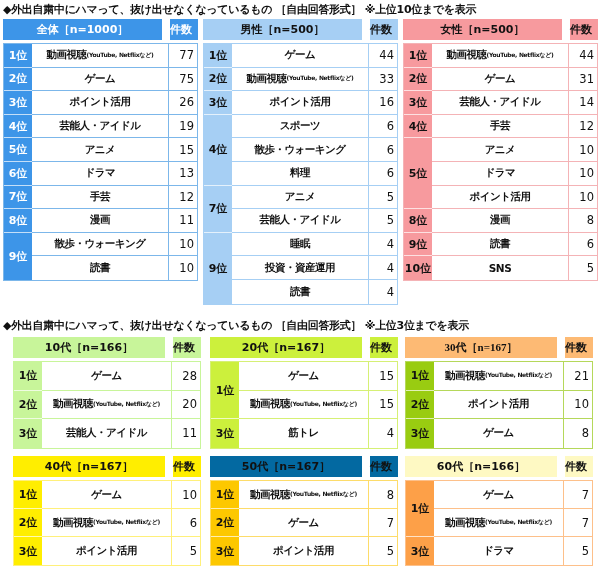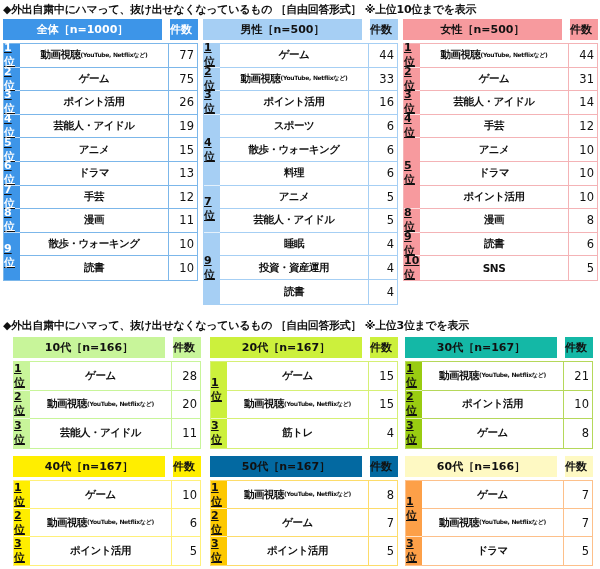--- a/index.html
+++ b/index.html
@@ -4,21 +4,21 @@
 <style>
   * { box-sizing: border-box; margin: 0; padding: 0; }
   html, body { width: 600px; height: 569px; background: #ffffff; overflow: hidden; }
   body { position: relative; font-family: "DejaVu Sans", "Liberation Sans", sans-serif; color: #111; }
   .title { position: absolute; left: 3px; font-size: 11px; font-weight: bold; white-space: nowrap; letter-spacing: -0.3px; }
   .tbl { position: absolute; width: 195px; }
   .thead { display: flex; height: 21px; font-size: 11px; font-weight: bold; }
   .thead .hcat { flex: 1; text-align: center; line-height: 21px; margin-right: 8px; }
   .thead .hcnt { width: 28px; line-height: 21px; }
   .tbody { margin-top: 3px; border: 1px solid; display: flex; }
-  .ranks { width: 16px; display: flex; flex-direction: column; text-decoration: underline; }
+  .ranks { width: 28px; display: flex; flex-direction: column; }
   .rank { display: flex; align-items: center; justify-content: center; font-size: 11px; font-weight: bold; border-bottom: 1px solid rgba(255,255,255,0.7); }
   .rank:last-child { border-bottom: none; }
   .rows { flex: 1; display: flex; flex-direction: column; background: #fff; }
   .row { display: flex; border-bottom: 1px solid; }
   .row:last-child { border-bottom: none; }
   .item { flex: 1; text-align: center; font-size: 10.5px; font-weight: bold; display: flex; align-items: center; justify-content: center; white-space: nowrap; letter-spacing: -0.5px; border-right: 1px solid; }
   .item .sub { font-size: 6px; font-weight: bold; letter-spacing: -0.3px; }
   .cnt { width: 28px; text-align: right; padding-right: 3px; font-size: 11.5px; display: flex; align-items: center; justify-content: flex-end; }
 
   
@@ -35,21 +35,21 @@
   .t-pink .rank { background: #f79a9e; color: #111; }
 
   .t-lgreen .thead .hcat, .t-lgreen .thead .hcnt { background: #c8f59a; color: #111; }
   .t-lgreen .tbody, .t-lgreen .row, .t-lgreen .item { border-color: #c8f59a; }
   .t-lgreen .rank { background: #c8f59a; color: #111; }
 
   .t-lime .thead .hcat, .t-lime .thead .hcnt { background: #ccf03c; color: #111; }
   .t-lime .tbody, .t-lime .row, .t-lime .item { border-color: #d6f075; }
   .t-lime .rank { background: #ccf03c; color: #111; }
 
-  .t-green .thead .hcat, .t-green .thead .hcnt { background: #14b8a6; color: #111; }
+  .t-green .thead .hcat, .t-green .thead .hcnt { background: #fdba74; color: #111; font-family: Liberation Serif, serif; }
   .t-green .tbody, .t-green .row, .t-green .item { border-color: #b5d85a; }
   .t-green .rank { background: #99cc11; color: #111; }
 
   .t-yellow .thead .hcat, .t-yellow .thead .hcnt { background: #ffee00; color: #111; }
   .t-yellow .tbody, .t-yellow .row, .t-yellow .item { border-color: #fff07a; }
   .t-yellow .rank { background: #ffee00; color: #111; }
 
   .t-gold .thead .hcat, .t-gold .thead .hcnt { background: #0369a1; color: #111; }
   .t-gold .tbody, .t-gold .row, .t-gold .item { border-color: #fddc6a; }
   .t-gold .rank { background: #fdc800; color: #111; }

